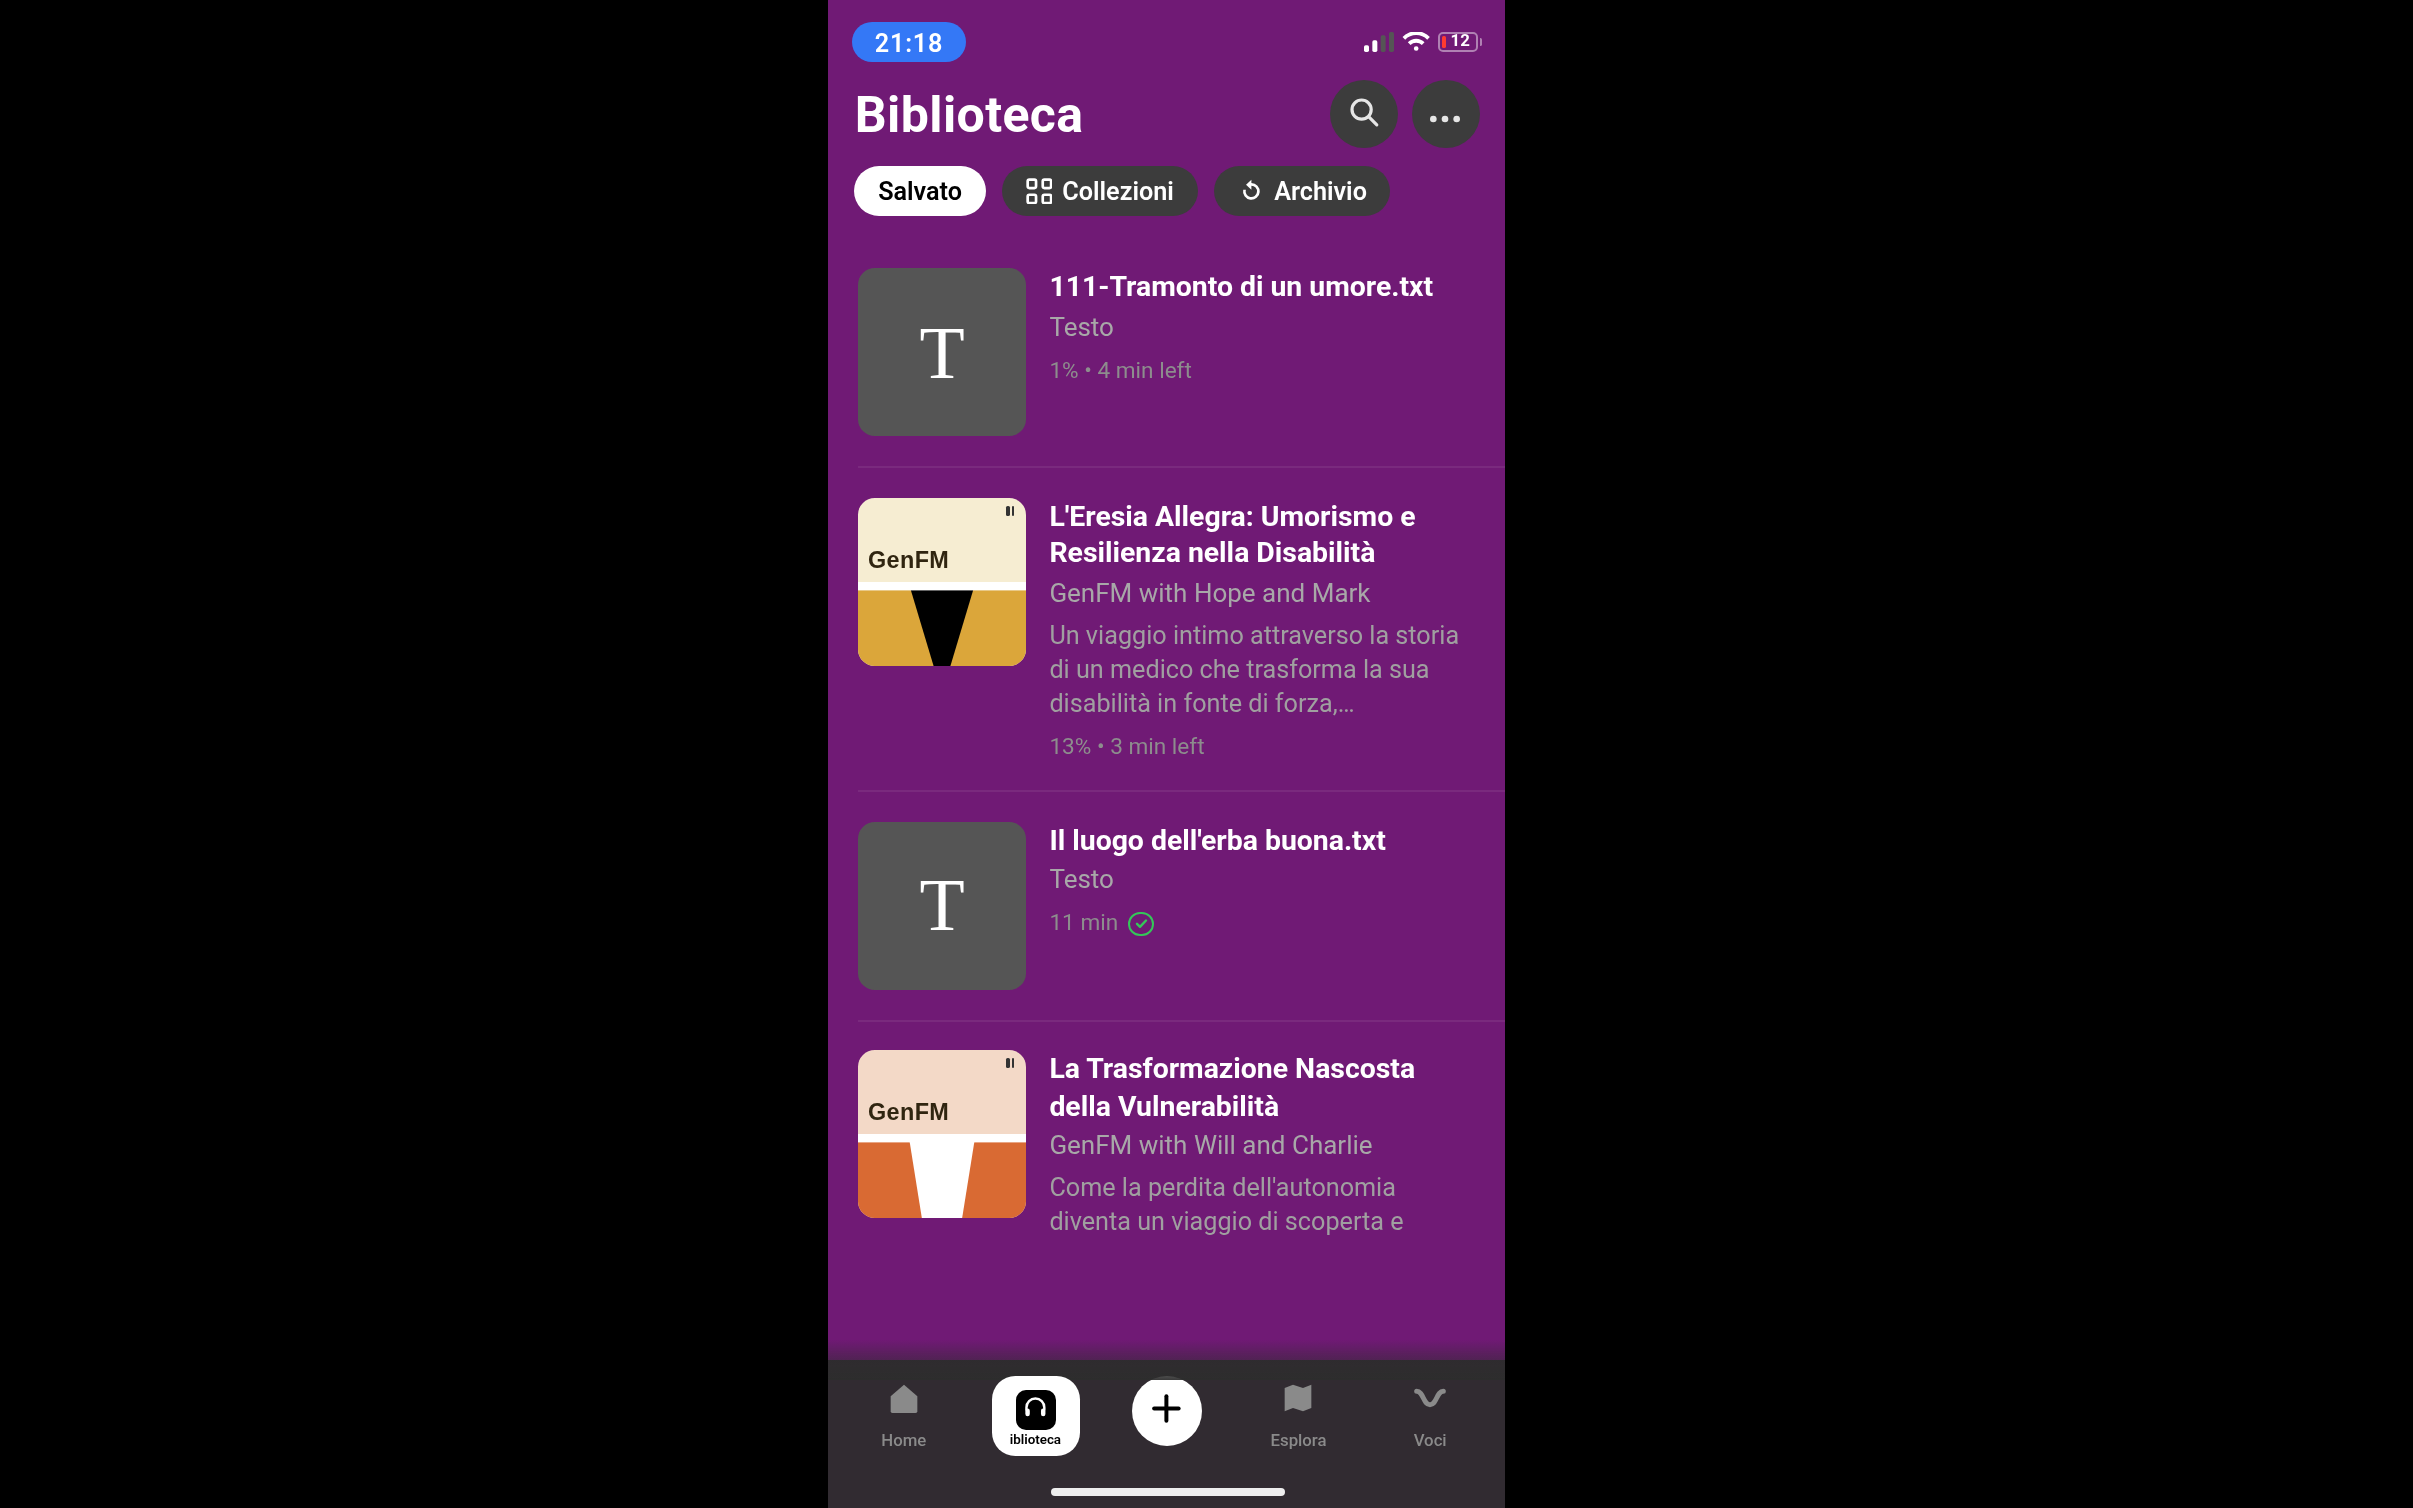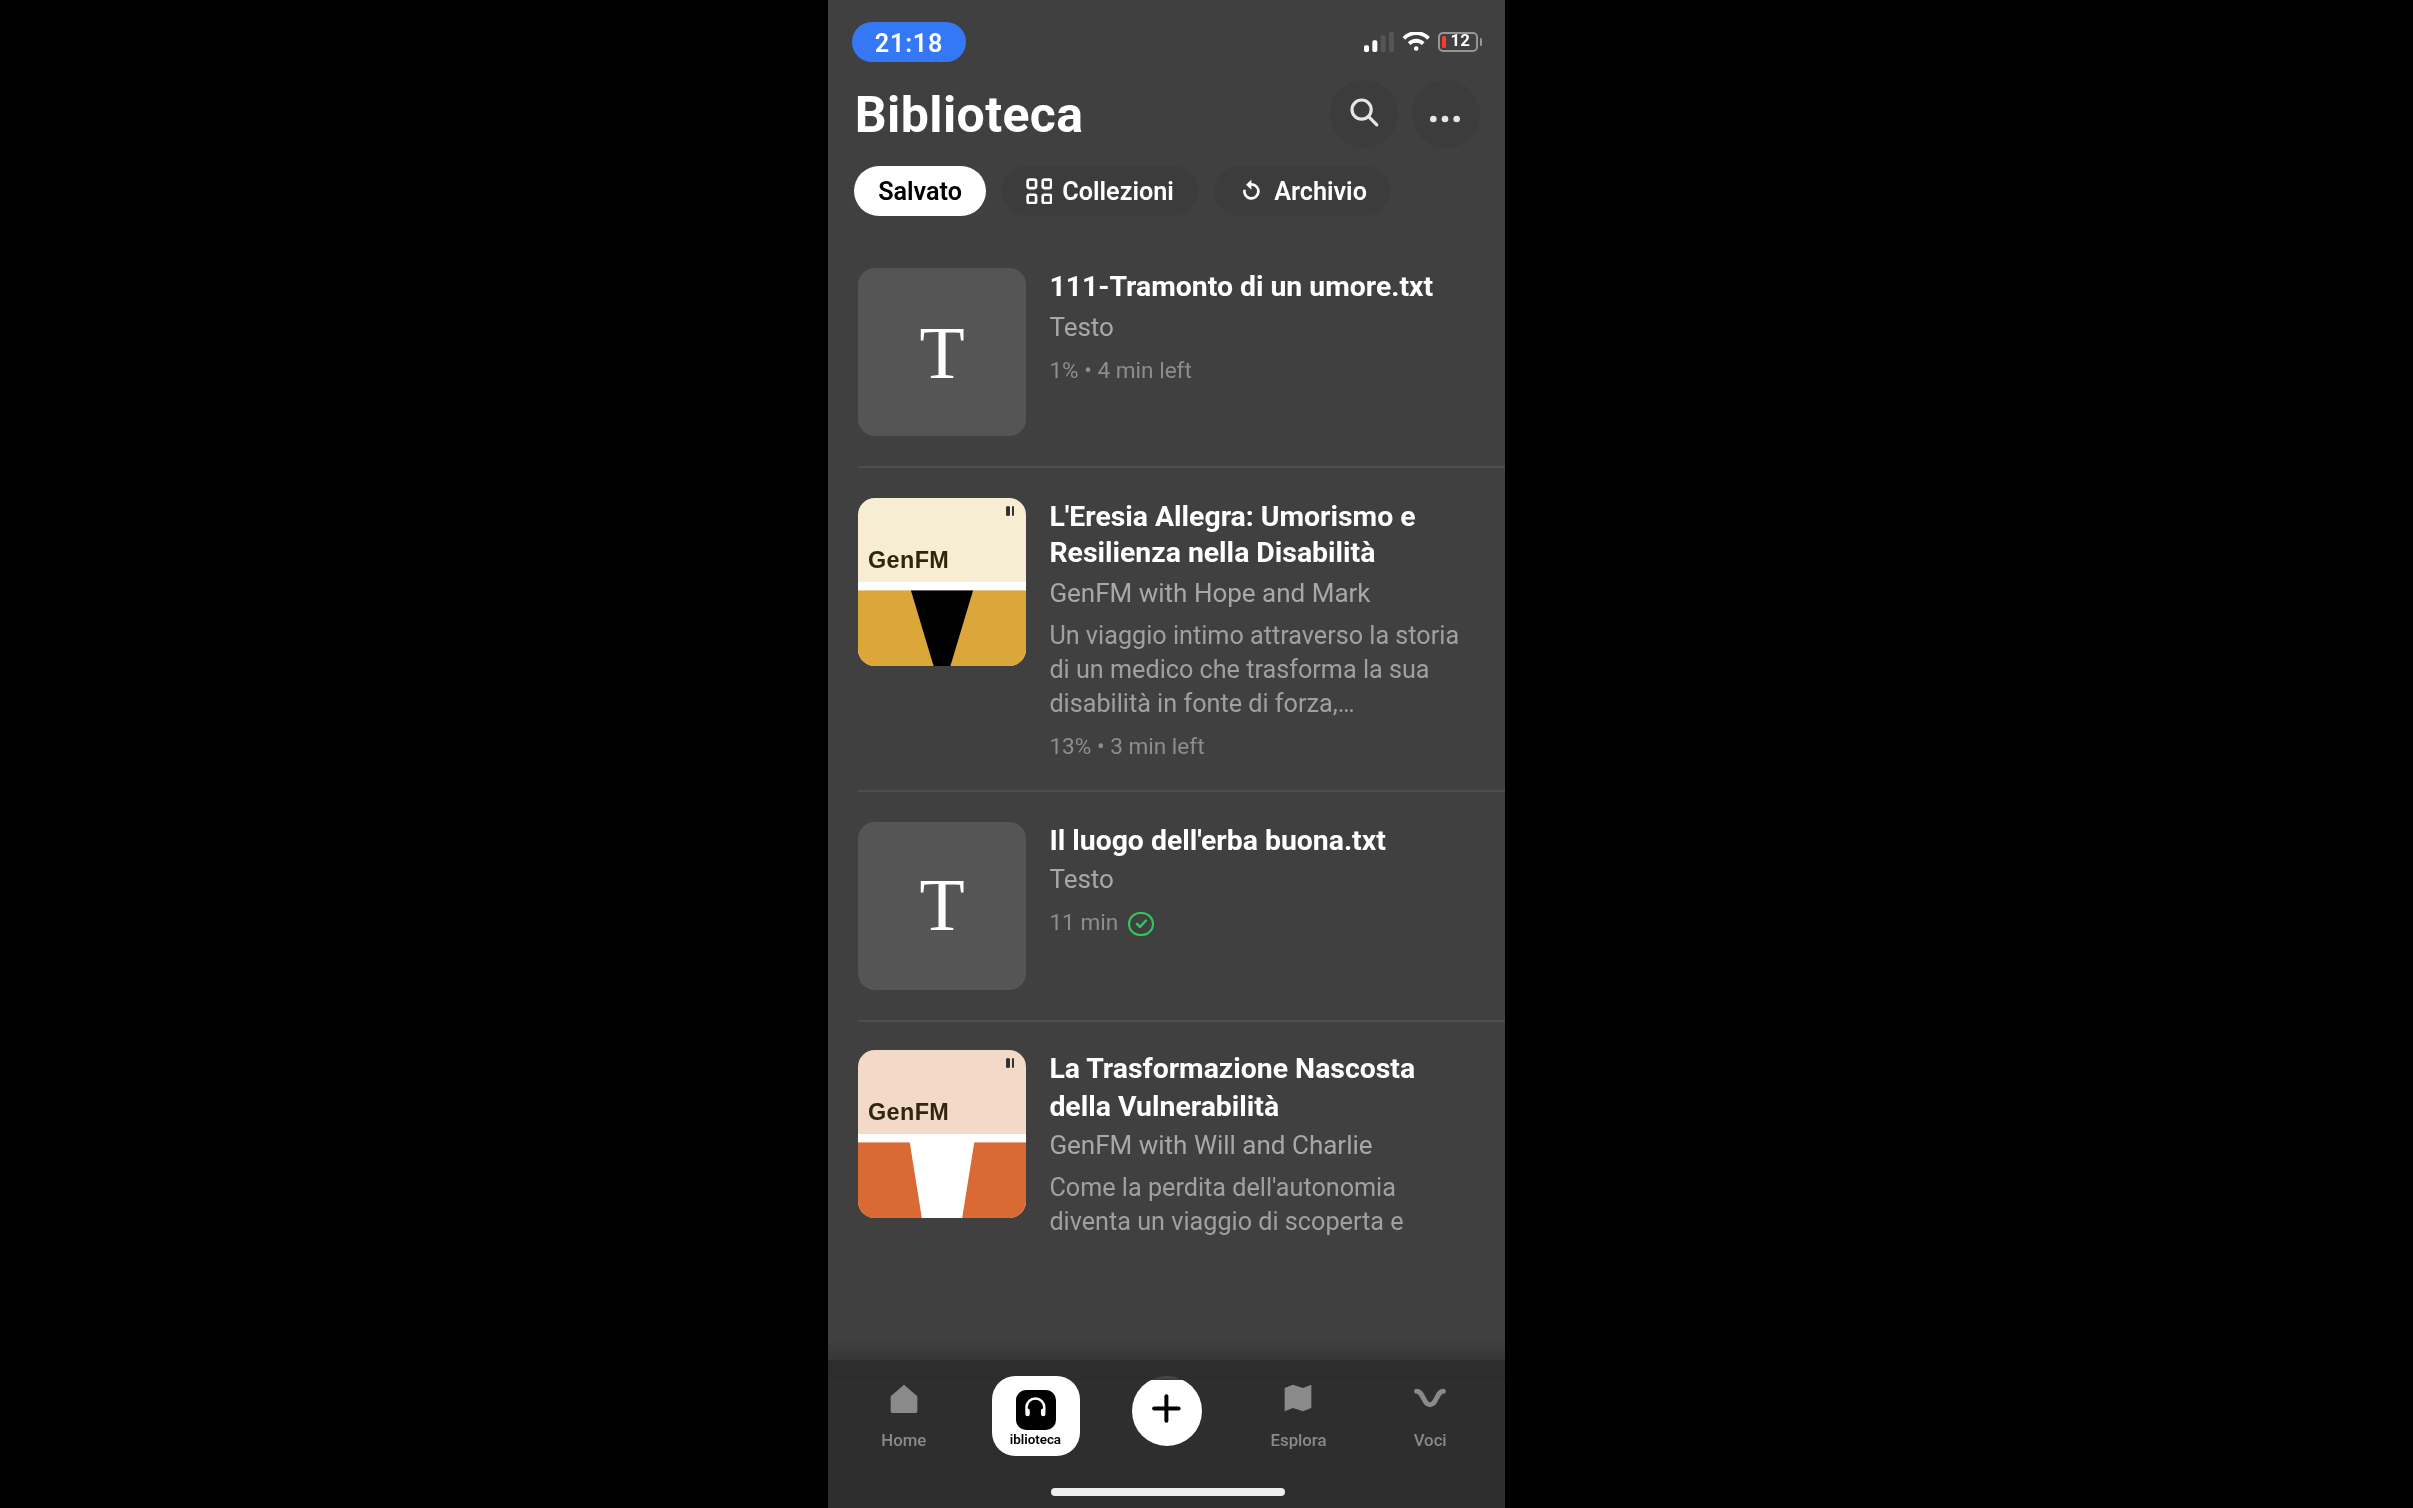--- a/index.html
+++ b/index.html
@@ -1,16 +1,16 @@
 <!DOCTYPE html>
 <html style="font-size:13.4px"><head>
 <meta charset="utf-8">
 <style>
   html,body{margin:0;padding:0;width:2413px;height:1508px;background:#000;font-family:-apple-system,BlinkMacSystemFont,"Segoe UI",Roboto,Helvetica,Arial,sans-serif;-webkit-font-smoothing:antialiased;}
-  .phone{position:absolute;left:828px;top:0;width:677px;height:1508px;background:#404040;overflow:hidden;}
+  .phone{position:absolute;left:828px;top:0;width:677px;height:1508px;background:#701a75;overflow:hidden;}
   .scale{transform:scale(2);transform-origin:top left;width:339px;height:754px;position:relative;}
   
   .statusbar{position:relative;height:37px;display:flex;align-items:center;justify-content:space-between;padding:5px 11.7px 0 11.7px;box-sizing:border-box;}
   .time-pill{background:#3478f6;color:#fff;font-size:12.6px;font-weight:600;padding:2.5px 11.7px;border-radius:11.7px;letter-spacing:0.4px;}
   .status-right{display:flex;align-items:center;gap:4.2px;}
   .status-right svg{display:block;}
   .battery-wrap{display:flex;align-items:center;position:relative;}
   .battery-body{width:20px;height:10px;border:0.8px solid rgba(255,255,255,.45);border-radius:2.5px;display:flex;align-items:center;padding:0.8px;box-sizing:border-box;}
   .battery-fill{height:100%;width:15%;background:#ff3b30;border-radius:0.8px;}
   .battery-nub{width:1.3px;height:4.2px;background:rgba(255,255,255,.45);border-radius:0 0.8px 0.8px 0;margin-left:0.8px;}

